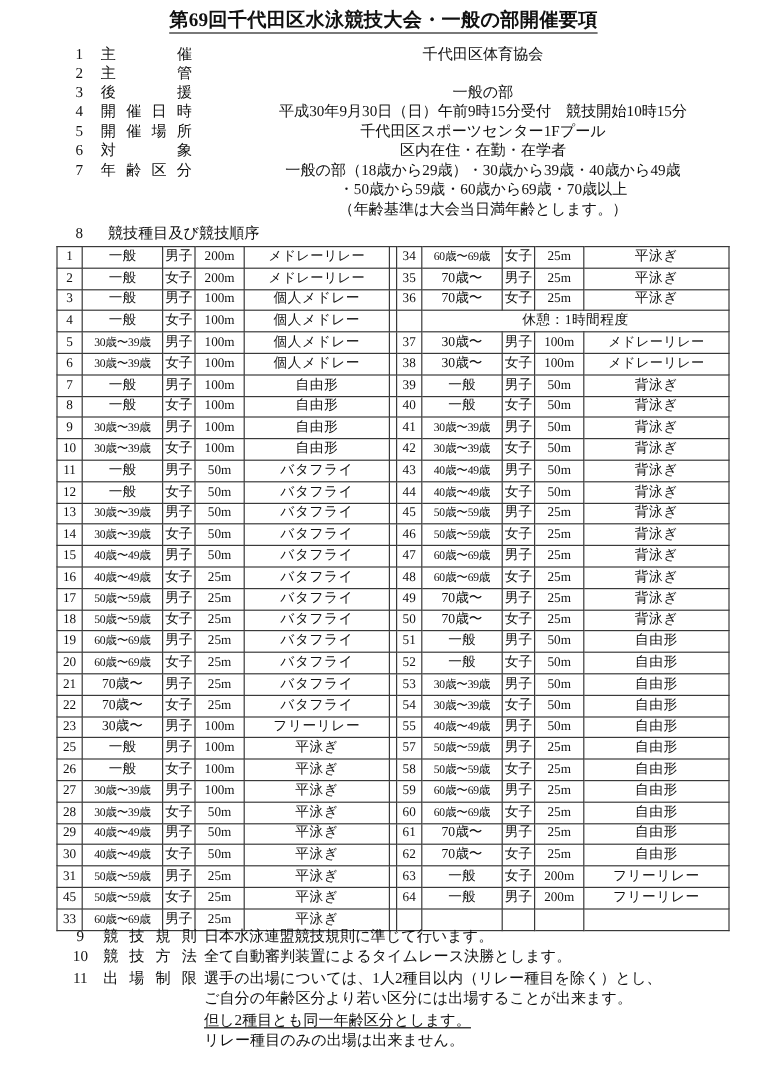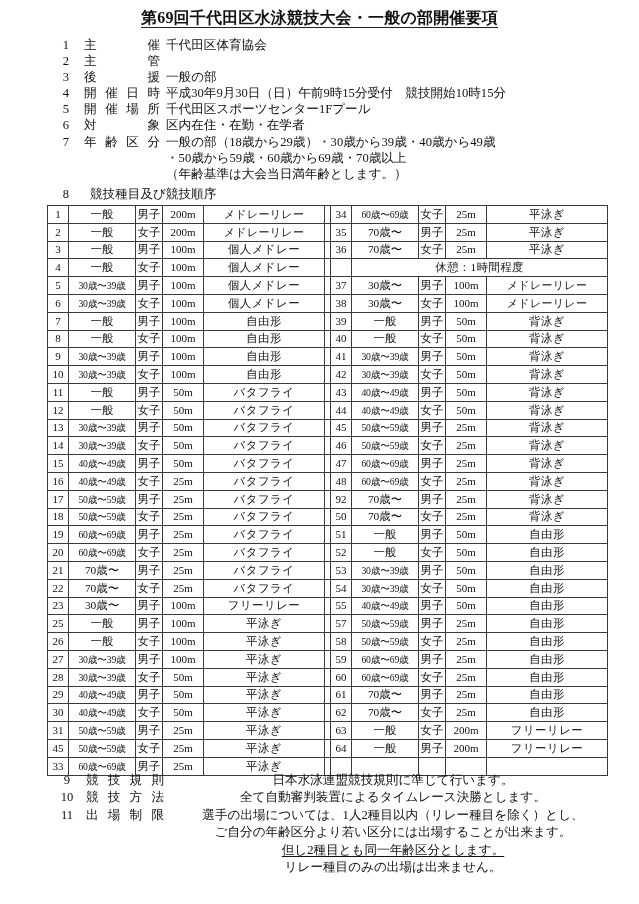--- a/index.html
+++ b/index.html
@@ -52,20 +52,21 @@
     flex: 0 0 90px;
     display: flex;
     justify-content: space-between;
     padding: 0 6px 0 8px;
     box-sizing: border-box;
     white-space: nowrap;
   }
   .info-value {
     flex: 1 1 auto;
     white-space: nowrap;
+    text-align: center;
   }
   .info-value .sub {
     display: block;
   }
 
   
   .sec8 {
     display: flex;
     font-size: 12.6px;
     line-height: 16px;
@@ -130,21 +131,21 @@
   }
   .note-label {
     width: 92px;
     flex: 0 0 92px;
     display: flex;
     justify-content: space-between;
     padding: 0 6px 0 8px;
     box-sizing: border-box;
     white-space: nowrap;
   }
-  .note-value { flex: 1 1 auto; text-align: center; }
+  .note-value { flex: 1 1 auto; }
   .note-value .line { display: block; white-space: nowrap; }
   .note-value .line.underline {
     text-decoration: underline;
     text-underline-offset: 2px;
   }
 </style>
 </head>
 <body>
 
 <div class="doc-title">
@@ -428,21 +429,21 @@
           <td class="c-dist">25m</td>
           <td class="c-style">背泳ぎ</td>
         </tr>
         <tr>
           <td class="c-no">17</td>
           <td class="c-age narrow">50歳〜59歳</td>
           <td class="c-sex">男子</td>
           <td class="c-dist">25m</td>
           <td class="c-style">バタフライ</td>
           <td class="c-gap"></td>
-          <td class="c-no">92</td>
+          <td class="c-no">49</td>
           <td class="c-age">70歳〜</td>
           <td class="c-sex">男子</td>
           <td class="c-dist">25m</td>
           <td class="c-style">背泳ぎ</td>
         </tr>
         <tr>
           <td class="c-no">18</td>
           <td class="c-age narrow">50歳〜59歳</td>
           <td class="c-sex">女子</td>
           <td class="c-dist">25m</td>

